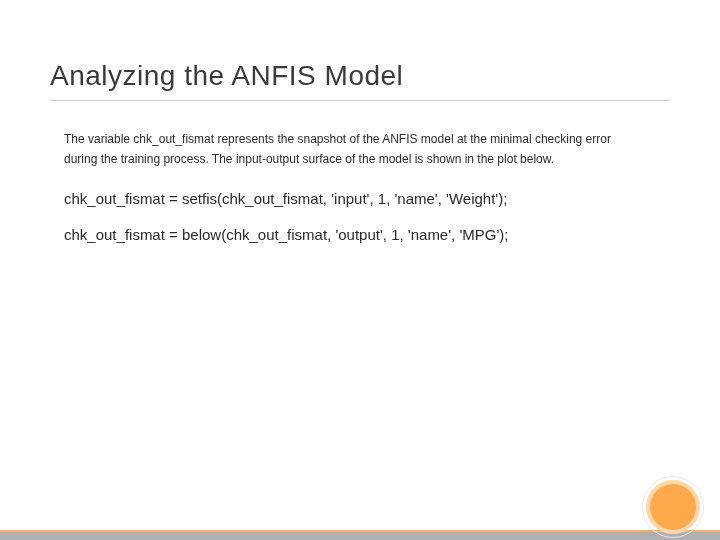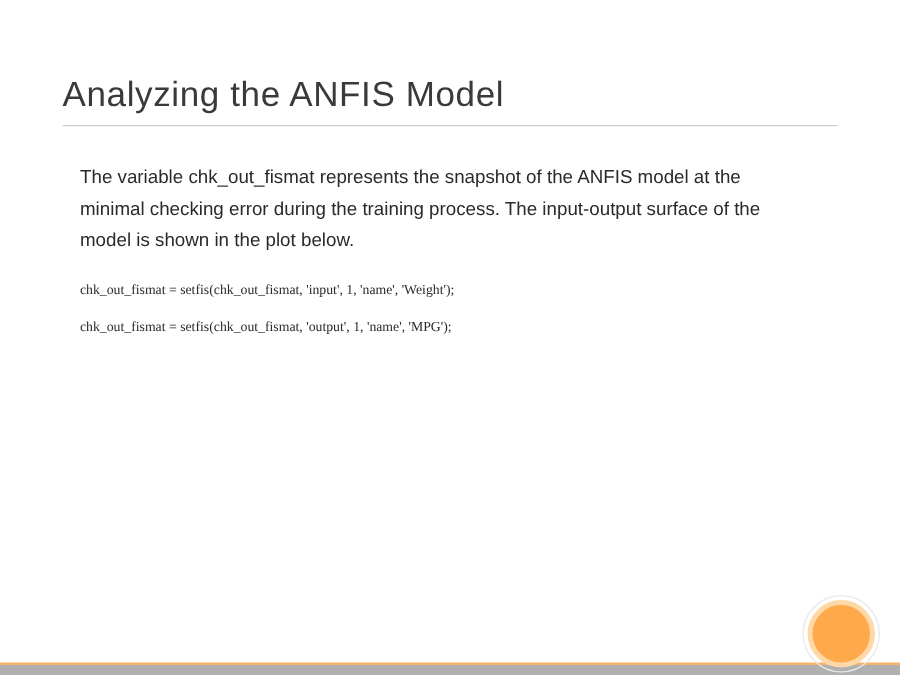--- a/index.html
+++ b/index.html
@@ -23,34 +23,33 @@
     letter-spacing: 0.5px;
     margin-bottom: 8px;
   }
   .rule {
     border: none;
     border-top: 1px solid #d0d0d0;
     margin: 0 0 28px 0;
     width: 100%;
   }
   .body-text {
-    font-size: 15px;
+    font-size: 12px;
     color: #2a2a2a;
     line-height: 1.7;
     padding-left: 14px;
     padding-right: 40px;
     margin-bottom: 18px;
   }
   .code-line {
-    font-size: 11px;
+    font-size: 15px;
     color: #2a2a2a;
     line-height: 1.5;
     padding-left: 14px;
     margin-bottom: 14px;
-    font-family: Liberation Serif, serif;
   }
   .footer-bar {
     position: absolute;
     left: 0;
     right: 0;
     bottom: 0;
     height: 8px;
     background: #b0b0b0;
   }
   .footer-bar::before {
@@ -86,17 +85,17 @@
 
   <h1 class="title">Analyzing the ANFIS Model</h1>
 
   <hr class="rule">
 
   <p class="body-text">The variable chk_out_fismat represents the snapshot of the ANFIS model at the minimal checking error during the training process. The input-output surface of the model is shown in the plot below.</p>
 
   <p class="code-line">chk_out_fismat = setfis(chk_out_fismat, 'input', 1, 'name', 'Weight');</p>
 
 
-  <p class="code-line">chk_out_fismat = setfis(chk_out_fismat, 'output', 1, 'name', 'MPG');</p>
+  <p class="code-line">chk_out_fismat = below(chk_out_fismat, 'output', 1, 'name', 'MPG');</p>
 
   <div class="footer-bar"></div>
   <div class="corner-circle"></div>
 </div>
 
 </body></html>

